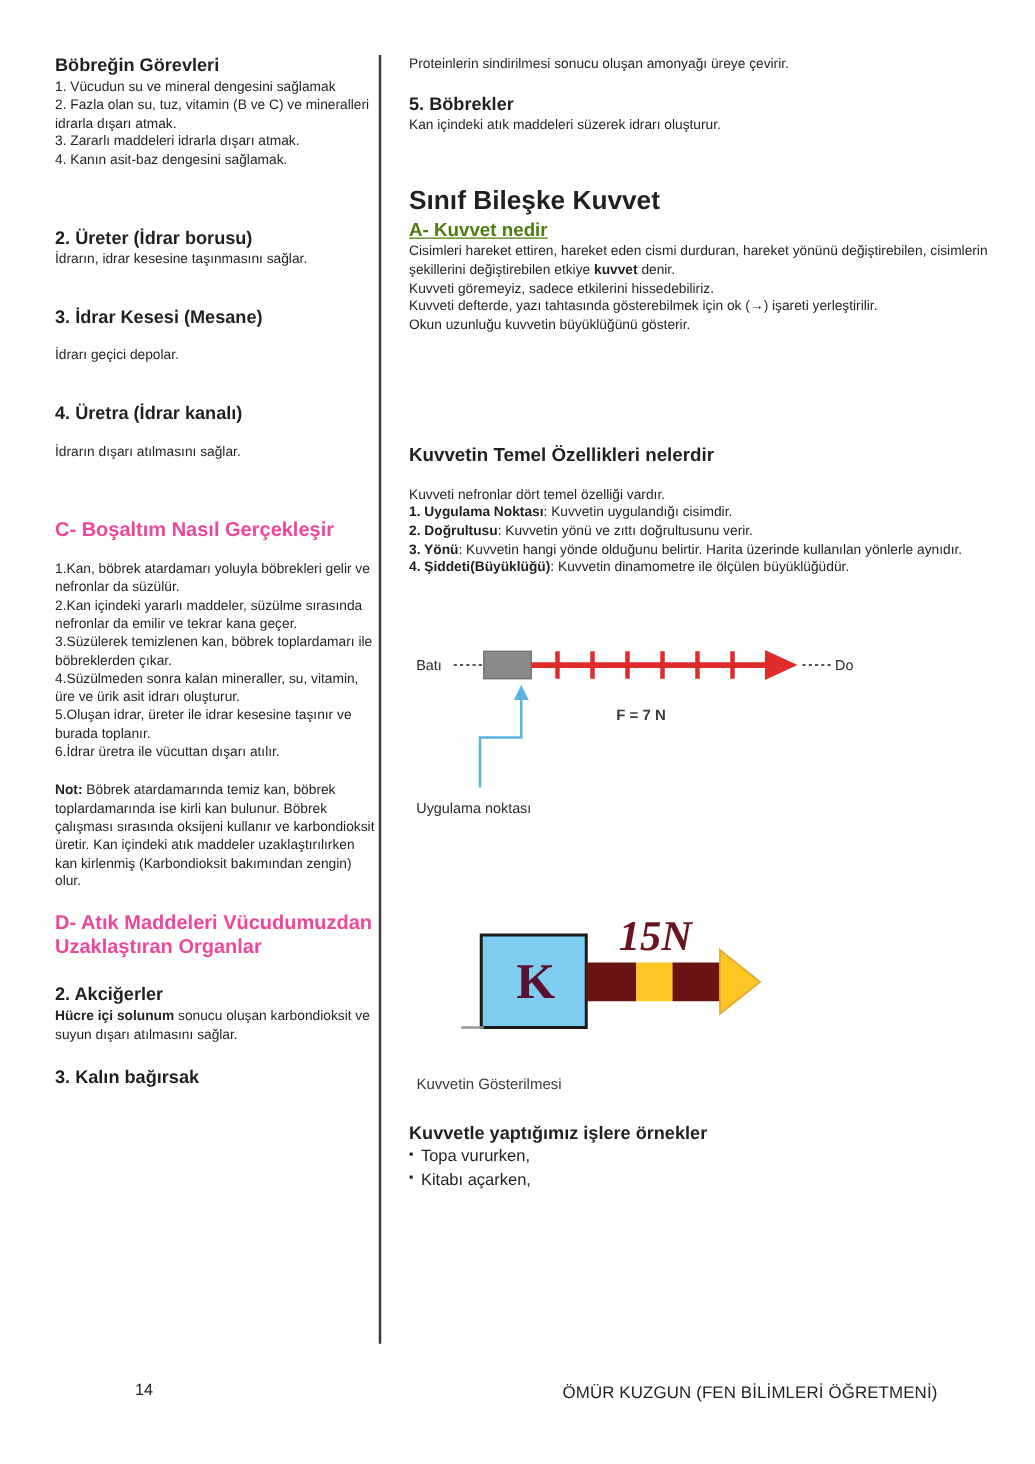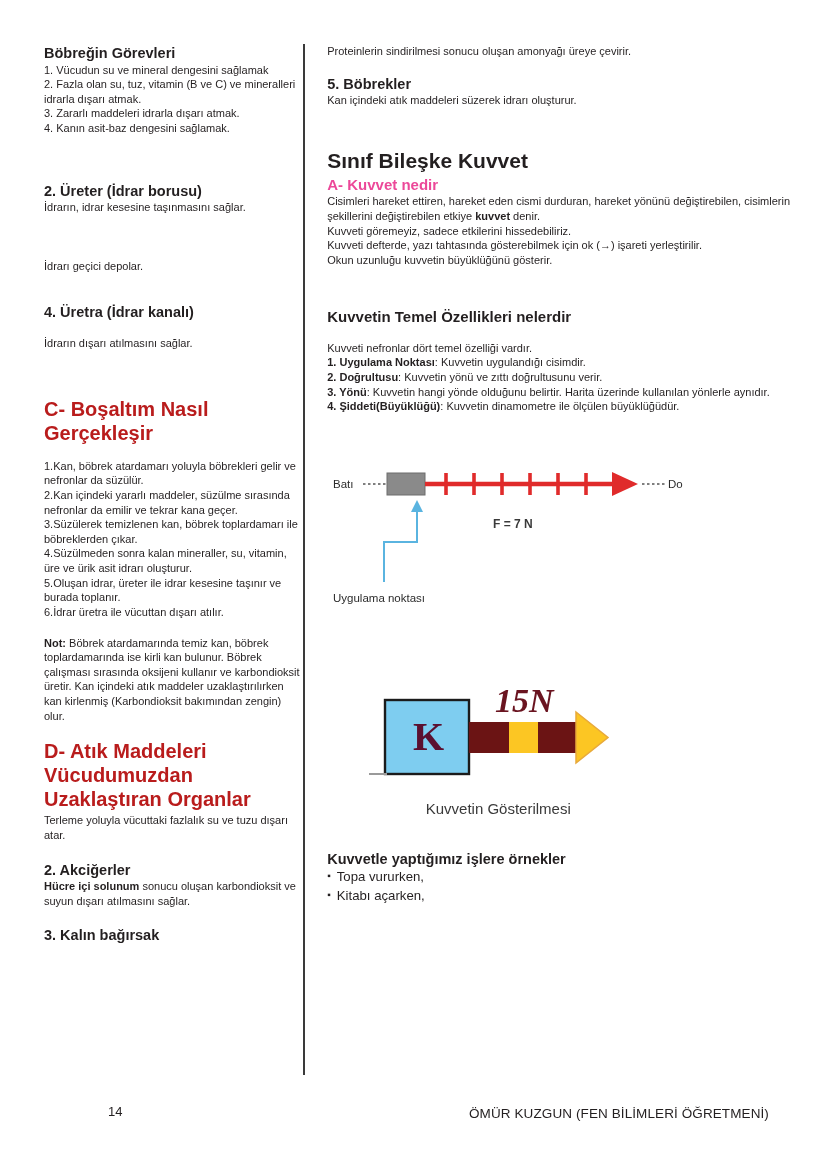--- a/index.html
+++ b/index.html
@@ -45,32 +45,33 @@
 
   
   .h-black {
     font-size: 14.5px;
     font-weight: bold;
     line-height: 1.28;
     margin: 0;
     color: #231f20;
   }
   .h-red {
-    font-size: 20px;
+    font-size: 16px;
     font-weight: bold;
     line-height: 1.2;
     margin: 0;
-    color: #b91c1c;
+    color: #ec4899;
   }
   .h-red-sm {
     font-size: 15px;
     font-weight: bold;
     line-height: 1.22;
     margin: 0;
-    color: #ec4899;
+    color: #4d7c0f;
+    text-decoration: underline;
   }
   .h-big {
     font-size: 21px;
     font-weight: bold;
     line-height: 1.25;
     margin: 0;
     color: #231f20;
   }
   .body-txt {
     font-size: 11px;
@@ -108,21 +109,21 @@
   .page-number {
     position: absolute;
     left: 108px;
     bottom: 52px;
     font-size: 13px;
     color: #231f20;
     text-align: center;
   }
   .footer-credit {
     position: absolute;
-    left: 469px;
+    left: 450px;
     bottom: 50px;
     font-size: 13.5px;
     color: #231f20;
     letter-spacing: 0.1px;
   }
 
   
   .fig1 {
     position: relative;
     width: 356px;
@@ -144,24 +145,24 @@
 
   
   .fig2 {
     position: relative;
     width: 356px;
     height: 150px;
     margin-top: 10px;
   }
   .fig2 svg { display: block; }
   .fig2-caption {
-    text-align: center;
-    font-size: 15px;
+    text-align: left;
+    font-size: 12px;
     color: #3a3a3a;
-    margin-top: 0;
+    margin-top: 12px;
     width: 330px;
     margin-left: 6px;
   }
   .k-letter {
     font-family: "Liberation Serif", serif;
     font-size: 40px;
     font-weight: bold;
     fill: #5b1030;
   }
   .n15-letter {
@@ -185,20 +186,21 @@
 3. Zararlı maddeleri idrarla dışarı atmak.
 4. Kanın asit-baz dengesini sağlamak.</p>
 
     <div class="sp-46"></div>
 
     <h3 class="h-black">2. Üreter (İdrar borusu)</h3>
     <p class="body-txt"> İdrarın, idrar kesesine taşınmasını sağlar.</p>
 
     <div class="sp-30"></div>
 
+    <h3 class="h-black">3. İdrar Kesesi (Mesane)</h3>
     <div class="sp-14"></div>
     <p class="body-txt">İdrarı geçici depolar.</p>
 
     <div class="sp-30"></div>
 
     <h3 class="h-black">4. Üretra (İdrar kanalı)</h3>
     <div class="sp-14"></div>
     <p class="body-txt">İdrarın dışarı atılmasını sağlar.</p>
 
     <div class="sp-46"></div>
@@ -218,21 +220,20 @@
 
     <div class="sp-16"></div>
 
     <h2 class="h-red">
       <span>D- Atık Maddeleri Vücudumuzdan</span><br>
       <span>Uzaklaştıran Organlar</span>
     </h2>
 
     <div class="sp-2"></div>
 
-    <p class="body-txt">Terleme yoluyla vücuttaki fazlalık su ve tuzu dışarı atar.</p>
 
     <div class="sp-18"></div>
 
     <h3 class="h-black">2. Akciğerler</h3>
     <p class="body-txt"><b>Hücre içi solunum</b><span> sonucu oluşan karbondioksit ve suyun dışarı atılmasını sağlar.</span></p>
 
     <div class="sp-18"></div>
 
     <h3 class="h-black">3. Kalın bağırsak</h3>
 
@@ -255,21 +256,21 @@
     <div class="sp-2"></div>
     <h2 class="h-red-sm">A- Kuvvet nedir</h2>
 
     <p class="body-txt"><span>Cisimleri hareket ettiren, hareket eden cismi durduran, hareket yönünü değiştirebilen, cisimlerin şekillerini değiştirebilen etkiye </span><b>kuvvet</b><span> denir.
 Kuvveti göremeyiz, sadece etkilerini hissedebiliriz.
 Kuvveti defterde, yazı tahtasında gösterebilmek için ok (→) işareti yerleştirilir.
 Okun uzunluğu kuvvetin büyüklüğünü gösterir.</span></p>
 
     <div class="sp-40"></div>
 
-    <h2 class="h-black" style="font-size:15px;">Kuvvetin Temel  Özellikleri nelerdir</h2>
+    <h2 class="h-black" style="font-size:15px;margin-top:48px;">Kuvvetin Temel  Özellikleri nelerdir</h2>
 
     <div class="sp-14"></div>
 
     <p class="body-txt">Kuvveti nefronlar dört temel özelliği vardır.</p>
     <p class="body-txt"><b>1. Uygulama Noktası</b><span>: Kuvvetin uygulandığı cisimdir.</span></p>
     <p class="body-txt"><b>2. Doğrultusu</b><span>: Kuvvetin yönü ve zıttı doğrultusunu verir.</span></p>
     <p class="body-txt"><b>3. Yönü</b><span>: Kuvvetin hangi yönde olduğunu belirtir. Harita üzerinde kullanılan yönlerle aynıdır.</span></p>
     <p class="body-txt"><b>4. Şiddeti(Büyüklüğü)</b><span>: Kuvvetin dinamometre ile ölçülen büyüklüğüdür.</span></p>
 
     <div class="sp-34"></div>

